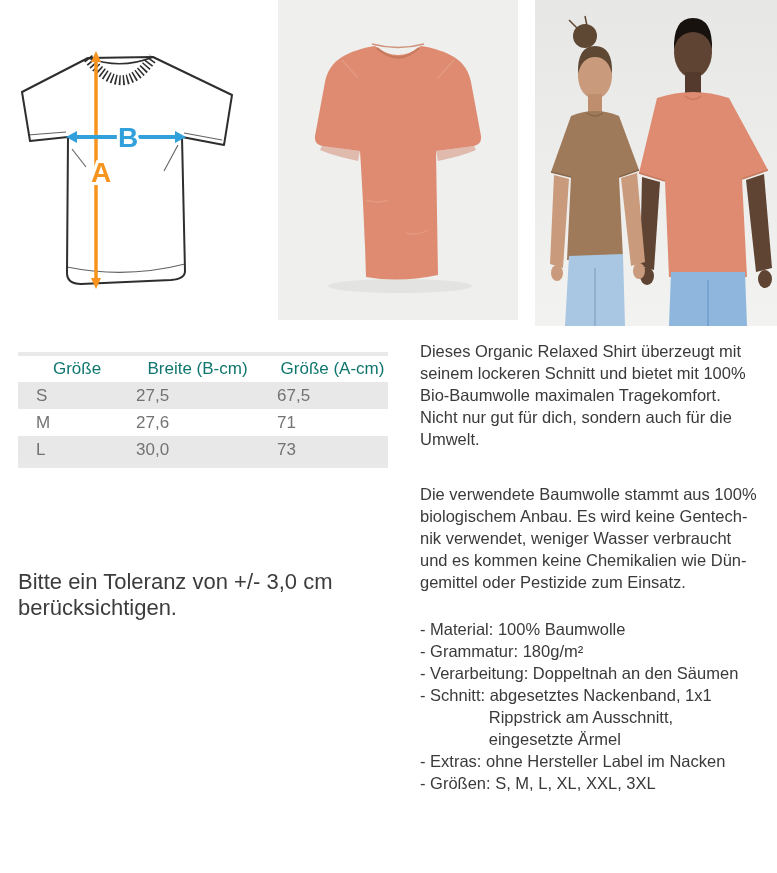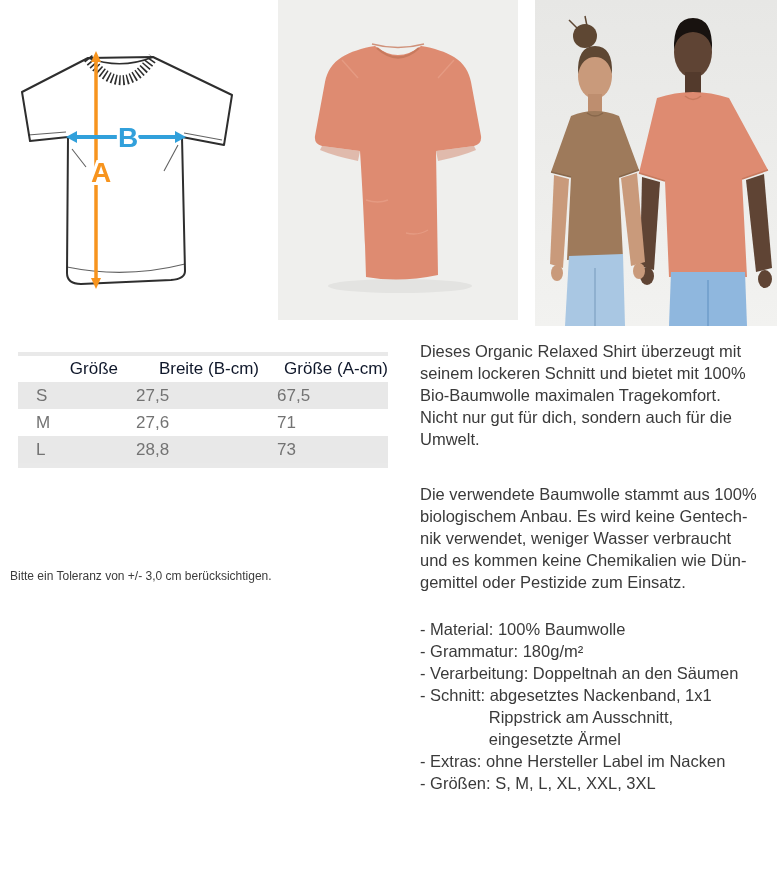--- a/index.html
+++ b/index.html
@@ -12,30 +12,30 @@
   .flatlay{position:absolute;left:278px;top:0;width:240px;height:320px;}
   .models{position:absolute;left:535px;top:0;width:242px;height:326px;}
   
   table.size-table{
     position:absolute;left:18px;top:352px;width:370px;
     border-collapse:collapse;table-layout:fixed;
     border-top:4px solid #E9E9E9;border-bottom:5px solid #E9E9E9;
     font-size:17px;
   }
   table.size-table th{
-    font-weight:400;color:#0f172a;text-align:right;
+    font-weight:400;color:#0f766e;text-align:center;
     height:26px;padding:0 0 0 18px;white-space:nowrap;
   }
   table.size-table td{
     color:#737373;height:27px;padding:0 0 0 18px;white-space:nowrap;
   }
   table.size-table tr.striped{background:#E8E8E8;}
   .tolerance-note{
-    position:absolute;left:10px;top:569px;width:400px;
-    font-size:12px;color:#3C3C3C;
+    position:absolute;left:18px;top:569px;width:400px;
+    font-size:22px;color:#3C3C3C;
   }
   
   .description{
     position:absolute;left:420px;top:340px;width:360px;
     font-size:16.5px;line-height:22px;color:#3A3A3A;
   }
   .description .para{white-space:pre-wrap;}
   .description .para2{margin-top:33px;}
   .description .specs{margin-top:25px;}
   svg text.dim-label{
@@ -148,21 +148,21 @@
         <td>27,5</td>
         <td>67,5</td>
       </tr>
       <tr>
         <td>M</td>
         <td>27,6</td>
         <td>71</td>
       </tr>
       <tr class="striped">
         <td>L</td>
-        <td>28,8</td>
+        <td>30,0</td>
         <td>73</td>
       </tr>
     </tbody>
   </table>
 
   <div class="tolerance-note">Bitte ein Toleranz von +/- 3,0 cm berücksichtigen.</div>
 
   <div class="description">
     <div class="para para1">Dieses Organic Relaxed Shirt überzeugt mit
 seinem lockeren Schnitt und bietet mit 100%

